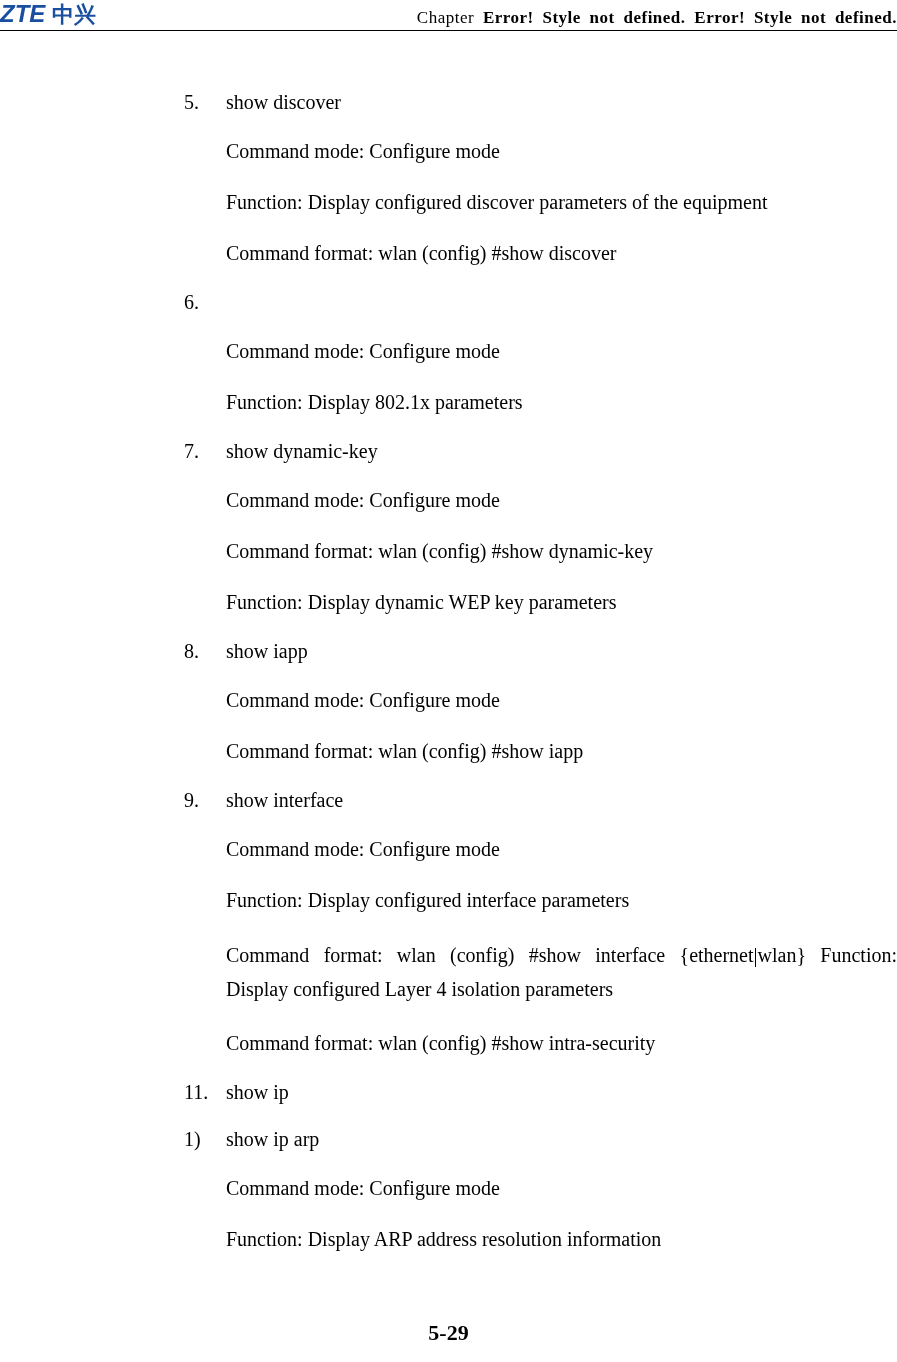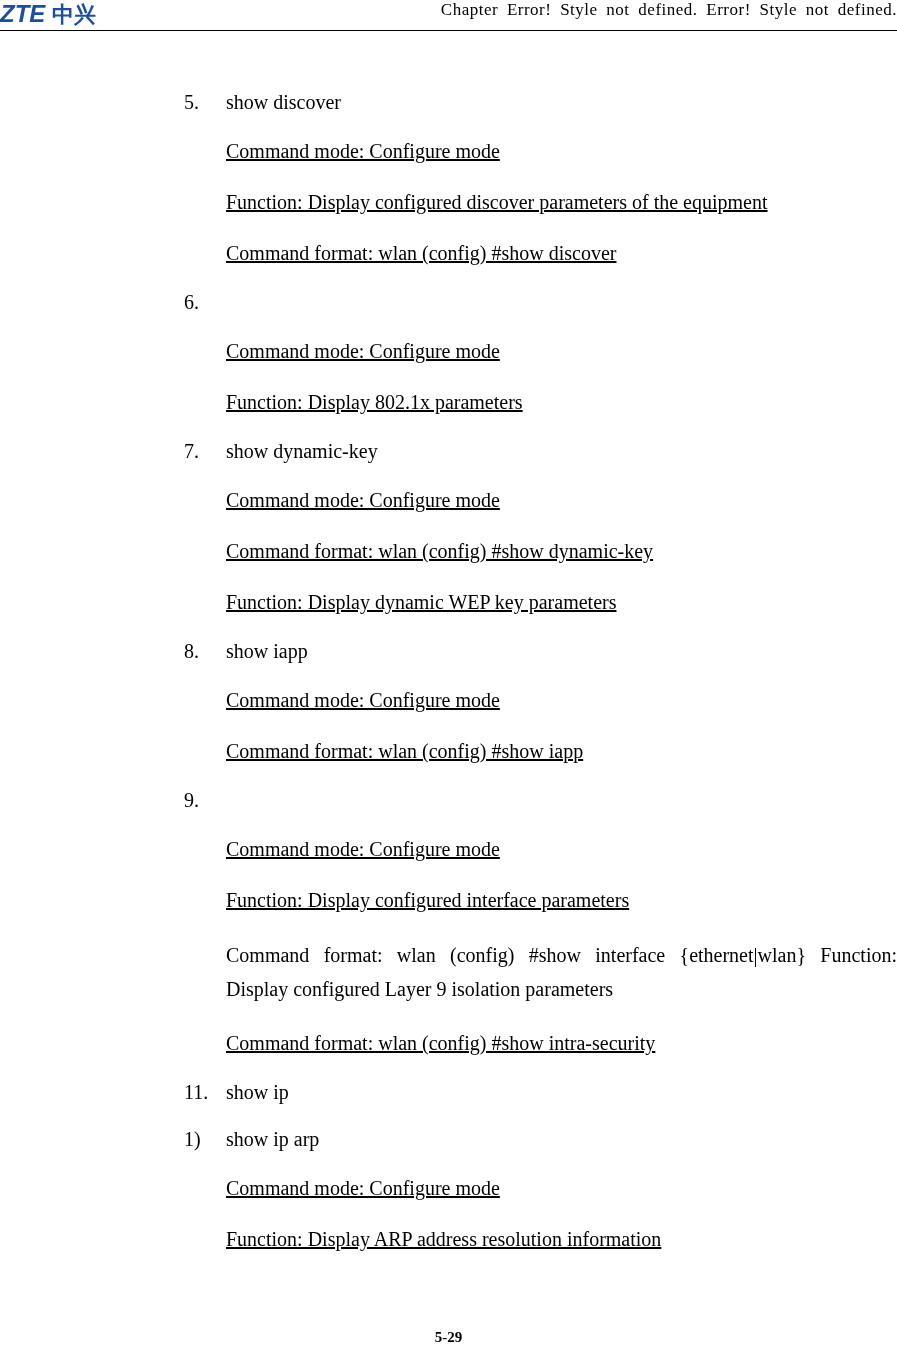--- a/index.html
+++ b/index.html
@@ -27,20 +27,21 @@
     .header-text {
       font-size: 17px;
       text-align: right;
       letter-spacing: 0.5px;
       word-spacing: 4px;
       padding-right: 0;
     }
     .header-wrapper {
       display: flex;
       justify-content: space-between;
+      align-items: flex-end;
       border-bottom: 1.5px solid #000;
       padding-bottom: 2px;
       margin-bottom: 0;
     }
     .content {
       padding: 60px 0 0 0;
     }
     .item {
       margin-bottom: 0;
     }
@@ -54,41 +55,40 @@
       flex-shrink: 0;
     }
     .item-title {
       flex: 1;
     }
     .item-line {
       padding-left: 226px;
       padding-right: 0;
       margin-bottom: 24px;
       line-height: 1.35;
-      text-decoration: underline;
     }
     .item-line-justify {
       padding-left: 226px;
       padding-right: 0;
       margin-bottom: 24px;
       line-height: 1.7;
       text-align: justify;
       text-justify: inter-word;
     }
     .footer {
       position: absolute;
       bottom: 16px;
       left: 0;
       right: 0;
       text-align: center;
-      font-size: 15px;
+      font-size: 22px;
       font-weight: bold;
     }
     .bold {
-      font-weight: normal;
+      font-weight: bold;
     }
   </style>
 </head>
 <body>
 
 <div class="header-wrapper">
   <div class="logo-container">
     <svg class="logo" viewBox="0 0 120 28" width="120" height="28">
       <text x="0" y="22" font-family="Arial, sans-serif" font-size="24" font-weight="bold" fill="#1a4fa0" font-style="italic">ZTE</text>
       <text x="52" y="22" font-family="sans-serif" font-size="22" font-weight="bold" fill="#1a4fa0">中兴</text>
@@ -135,24 +135,25 @@
       <span class="item-number">8.</span>
       <span class="item-title">show iapp</span>
     </div>
     <div class="item-line">Command mode: Configure mode</div>
     <div class="item-line">Command format: wlan (config) #show iapp</div>
   </div>
 
   <div class="item">
     <div class="item-header">
       <span class="item-number">9.</span>
+      <span class="item-title">show interface</span>
     </div>
     <div class="item-line">Command mode: Configure mode</div>
     <div class="item-line">Function: Display configured interface parameters</div>
-    <div class="item-line-justify">Command format: wlan (config) #show interface {ethernet|wlan} Function: Display configured Layer 9 isolation parameters</div>
+    <div class="item-line-justify">Command format: wlan (config) #show interface {ethernet|wlan} Function: Display configured Layer 4 isolation parameters</div>
     <div class="item-line">Command format: wlan (config) #show intra-security</div>
   </div>
 
   <div class="item">
     <div class="item-header">
       <span class="item-number">11.</span>
       <span class="item-title">show ip</span>
     </div>
   </div>
 

